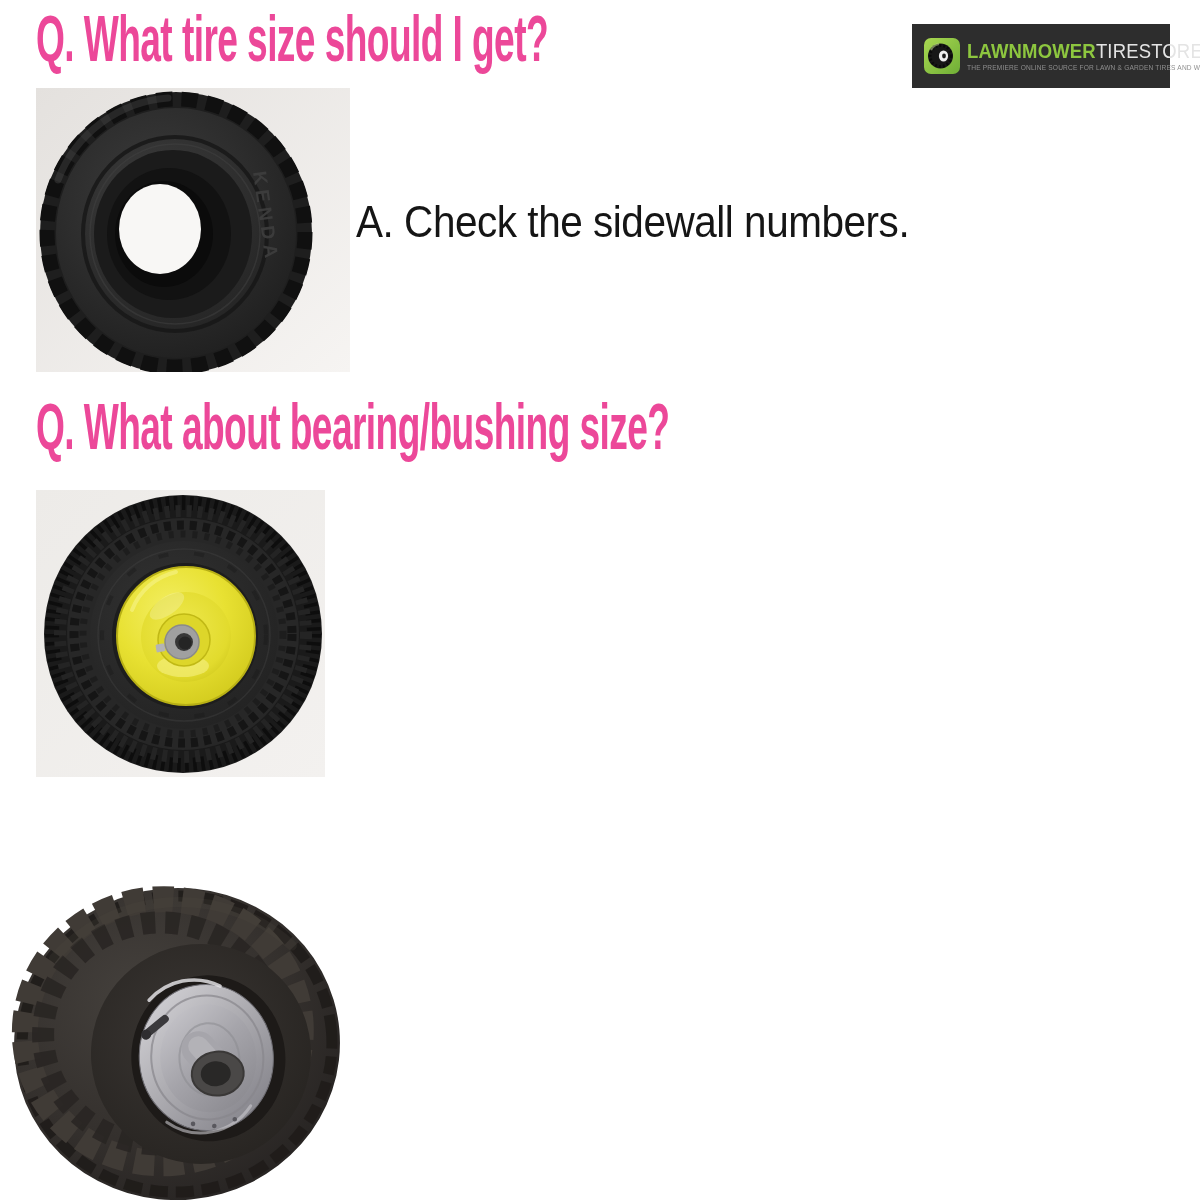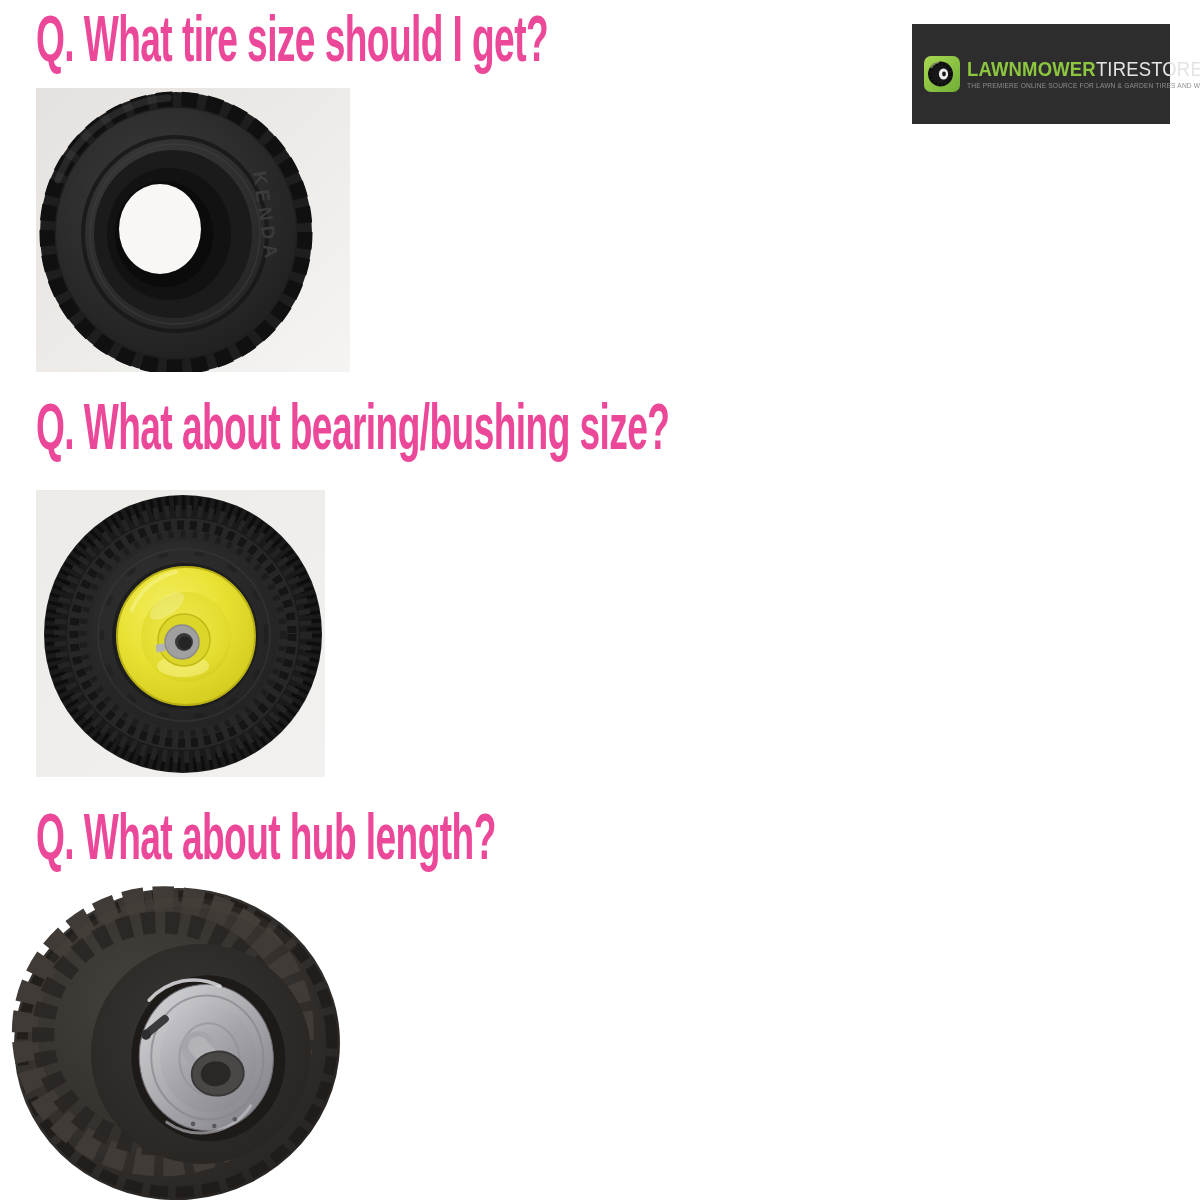--- a/index.html
+++ b/index.html
@@ -10,21 +10,21 @@
   
   .q{position:absolute;font-weight:700;color:#ec4899;font-size:64px;line-height:66px;white-space:nowrap;}
   .q .cond{display:inline-block;transform:scaleX(0.58);transform-origin:0 50%;letter-spacing:-1px;}
   
   .ans{position:absolute;font-size:44px;line-height:57px;color:#151515;white-space:nowrap;}
   .ans-left .cond{display:inline-block;transform:scaleX(0.92);transform-origin:0 50%;letter-spacing:-0.5px;}
   .ans-center{text-align:center;}
   .ans-center .line{transform:scaleX(0.92);letter-spacing:-0.5px;}
   
   .logo{
-    position:absolute;left:912px;top:24px;width:258px;height:100px;background:#2d2d2d;
+    position:absolute;left:912px;top:24px;width:258px;height:64px;background:#2d2d2d;
     display:flex;align-items:center;padding-left:11px;box-sizing:border-box;
   }
   .logo-icon{flex:0 0 auto;margin-right:6px;display:block;}
   .logo-text{transform:scaleX(0.88);transform-origin:0 50%;}
   .brand-line{font-size:21px;line-height:22px;white-space:nowrap;}
   .brand-green{color:#8dc63f;font-weight:700;letter-spacing:0.2px;}
   .brand-white{color:#e4e4e4;font-weight:400;letter-spacing:0.2px;}
   .tagline{font-size:7.5px;line-height:9px;color:#8f8f8f;letter-spacing:0.2px;white-space:nowrap;margin-top:1px;}
   
   .photo{position:absolute;}
@@ -85,20 +85,23 @@
         <ellipse cx="137" cy="146" rx="79" ry="84" fill="#1b1b1b"></ellipse>
         <ellipse cx="133" cy="146" rx="62" ry="66" fill="#121212"></ellipse>
         <ellipse cx="128" cy="146" rx="49" ry="53" fill="#0b0b0b"></ellipse>
         <ellipse cx="124" cy="141" rx="41" ry="45" fill="#f8f7f5"></ellipse>
         <path d="M22,92 A128,126 0 0 1 132,10" stroke="#5c5c5c" stroke-width="7" fill="none" opacity="0.30" stroke-linecap="round"></path>
         <text transform="translate(217,84) rotate(82)" font-size="19" font-weight="700" letter-spacing="5" fill="#3e3e3e" opacity="0.9" font-family="Liberation Sans, sans-serif">KENDA</text>
       </g>
     </svg>
   </div>
 
+  <div class="ans ans-left" style="left:356px;top:193px;">
+    <span class="cond">A. Check the sidewall numbers.</span>
+  </div>
 
   <div class="q" style="left:36px;top:394px;">
     <span class="cond">Q. What about bearing/bushing size?</span>
   </div>
 
   <div class="photo" style="left:36px;top:490px;">
     <svg width="289" height="287" viewBox="0 0 289 287">
       <defs>
         <linearGradient id="p2bg" x1="0" y1="0" x2="1" y2="1">
           <stop offset="0" stop-color="#edebe8"></stop>
@@ -139,23 +142,20 @@
         <circle cx="148" cy="150" r="26" fill="#ddd62a" stroke="#c1b915" stroke-width="1.5"></circle>
         <rect x="120" y="154" width="9" height="8" rx="1.5" fill="#b4b4b4" transform="rotate(-10 124 158)"></rect>
         <circle cx="146" cy="152" r="17" fill="#a0a0a0" stroke="#8a8a8a" stroke-width="1.5"></circle>
         <circle cx="148" cy="152" r="9" fill="#373737"></circle>
         <circle cx="149" cy="153" r="6.5" fill="#252525"></circle>
       </g>
     </svg>
   </div>
 
 
-  <div class="q" style="left:36px;top:804px;">
-    <span class="cond">Q. What about hub length?</span>
-  </div>
 
   <div class="photo" style="left:10px;top:878px;">
     <svg width="345" height="322" viewBox="0 0 345 322">
       <defs>
         <radialGradient id="t3body" cx="40%" cy="35%" r="75%">
           <stop offset="0" stop-color="#45413d"></stop>
             <stop offset="0.6" stop-color="#34302d"></stop>
             <stop offset="1" stop-color="#242120"></stop>
         </radialGradient>
         <radialGradient id="t3side" cx="45%" cy="40%" r="70%">

